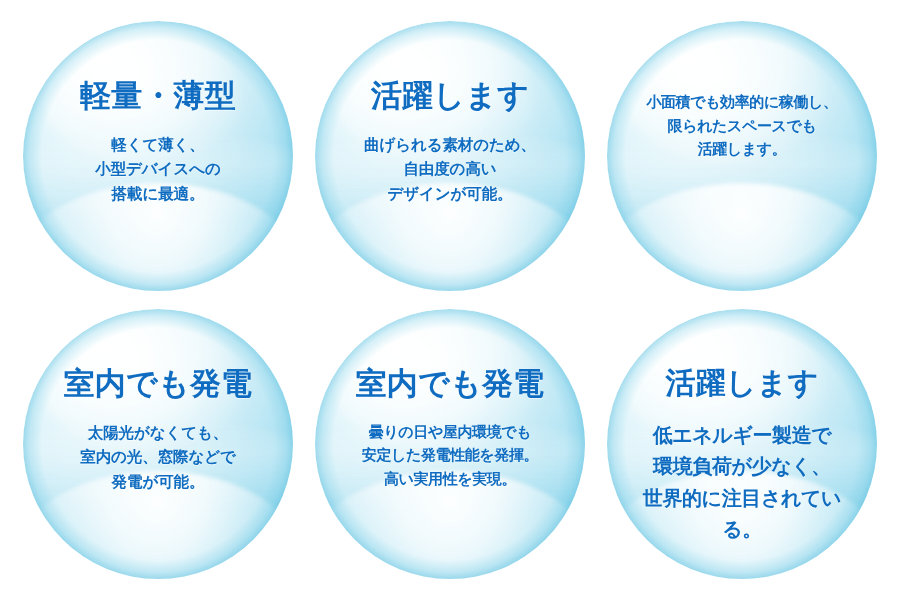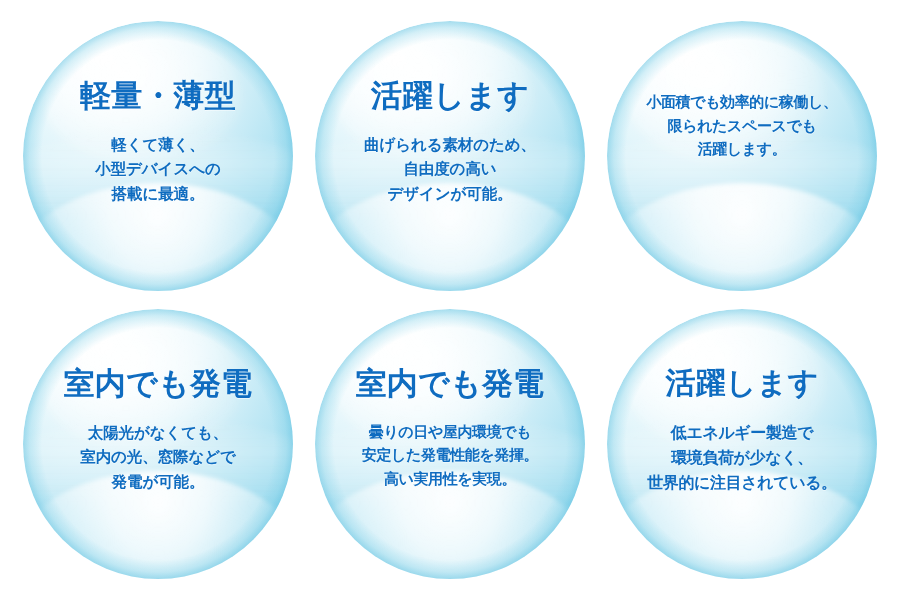--- a/index.html
+++ b/index.html
@@ -168,21 +168,21 @@
     padding: 0 6px;
     text-shadow: 0 1px 0 rgba(255,255,255,0.45);
   }
 
   
   .bubble[data-idx="2"] .title,
   .bubble[data-idx="5"] .title { font-size: 30px; }
   .bubble[data-idx="2"] .body-text,
   .bubble[data-idx="4"] .body-text,
   .bubble[data-idx="5"] .body-text { font-size: 15px; letter-spacing: -0.4px; }
-  .bubble[data-idx="5"] .body-text { font-size: 16px; }
+  .bubble[data-idx="5"] .body-text { font-size: 20px; }
 </style>
 </head>
 <body>
 
 <div id="stage">
   <div class="grid">
 
     <div class="bubble" data-idx="0">
       <div class="sheen"></div>
       <div class="seam"></div>

